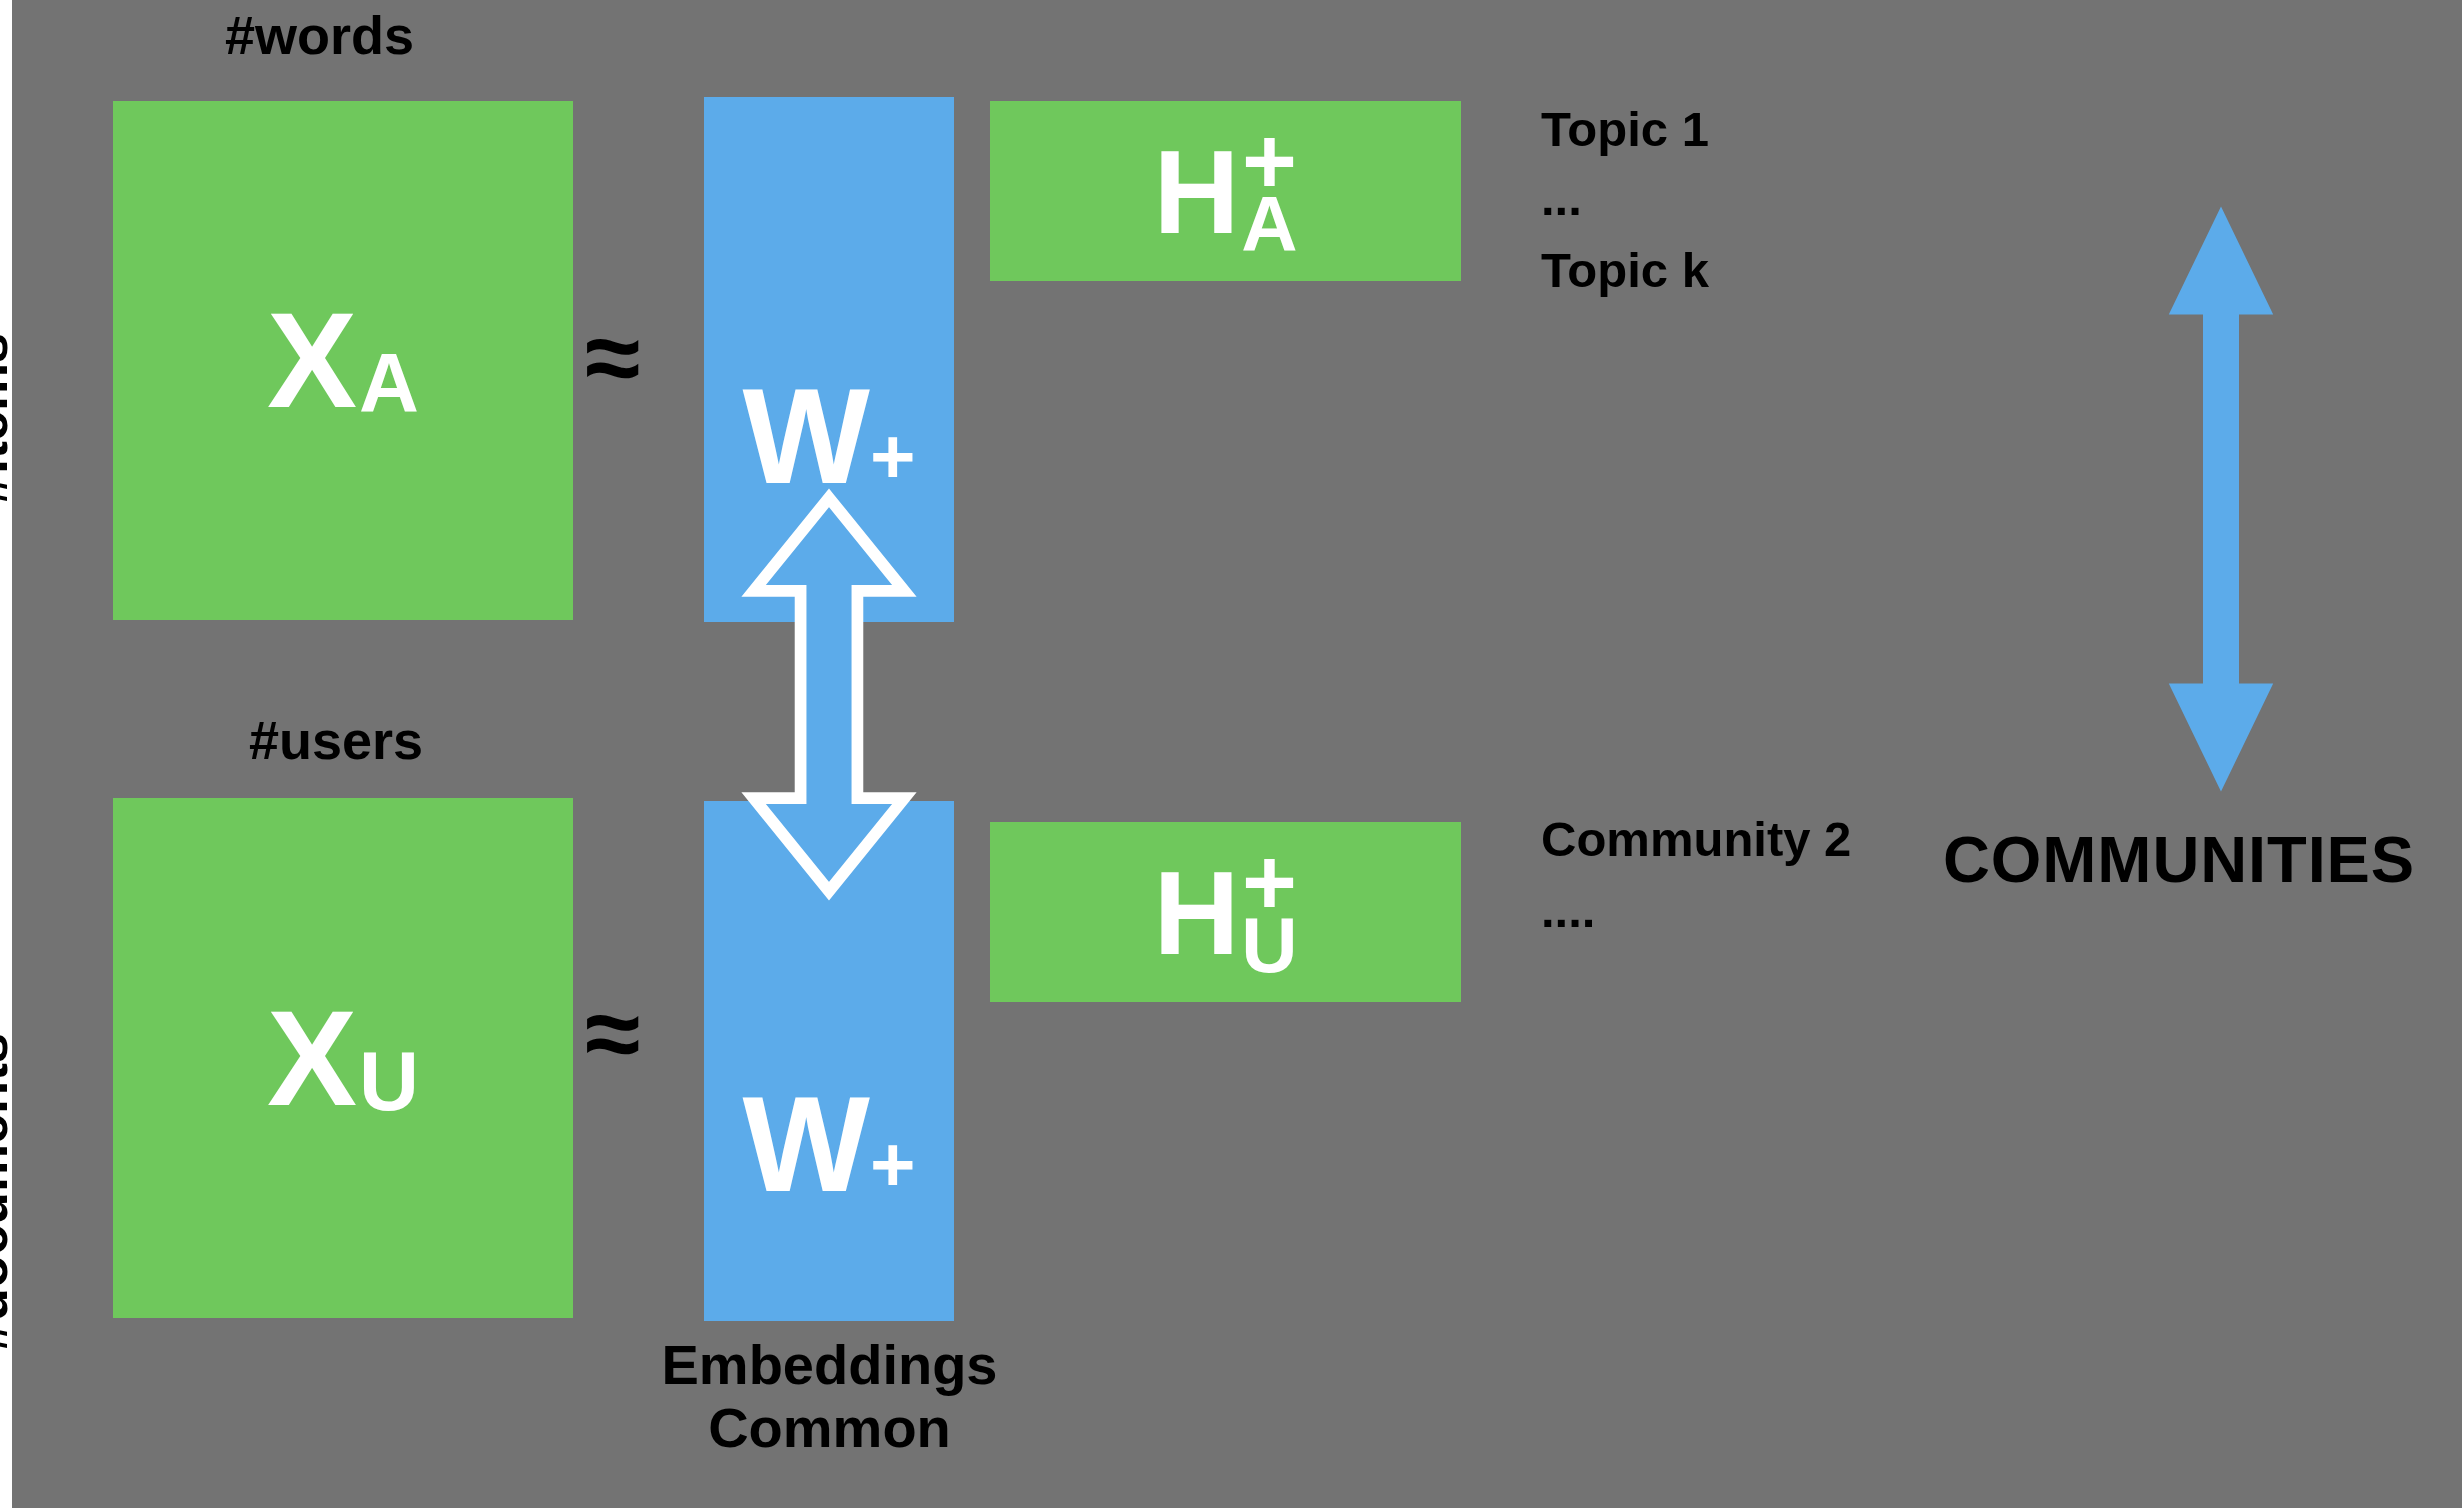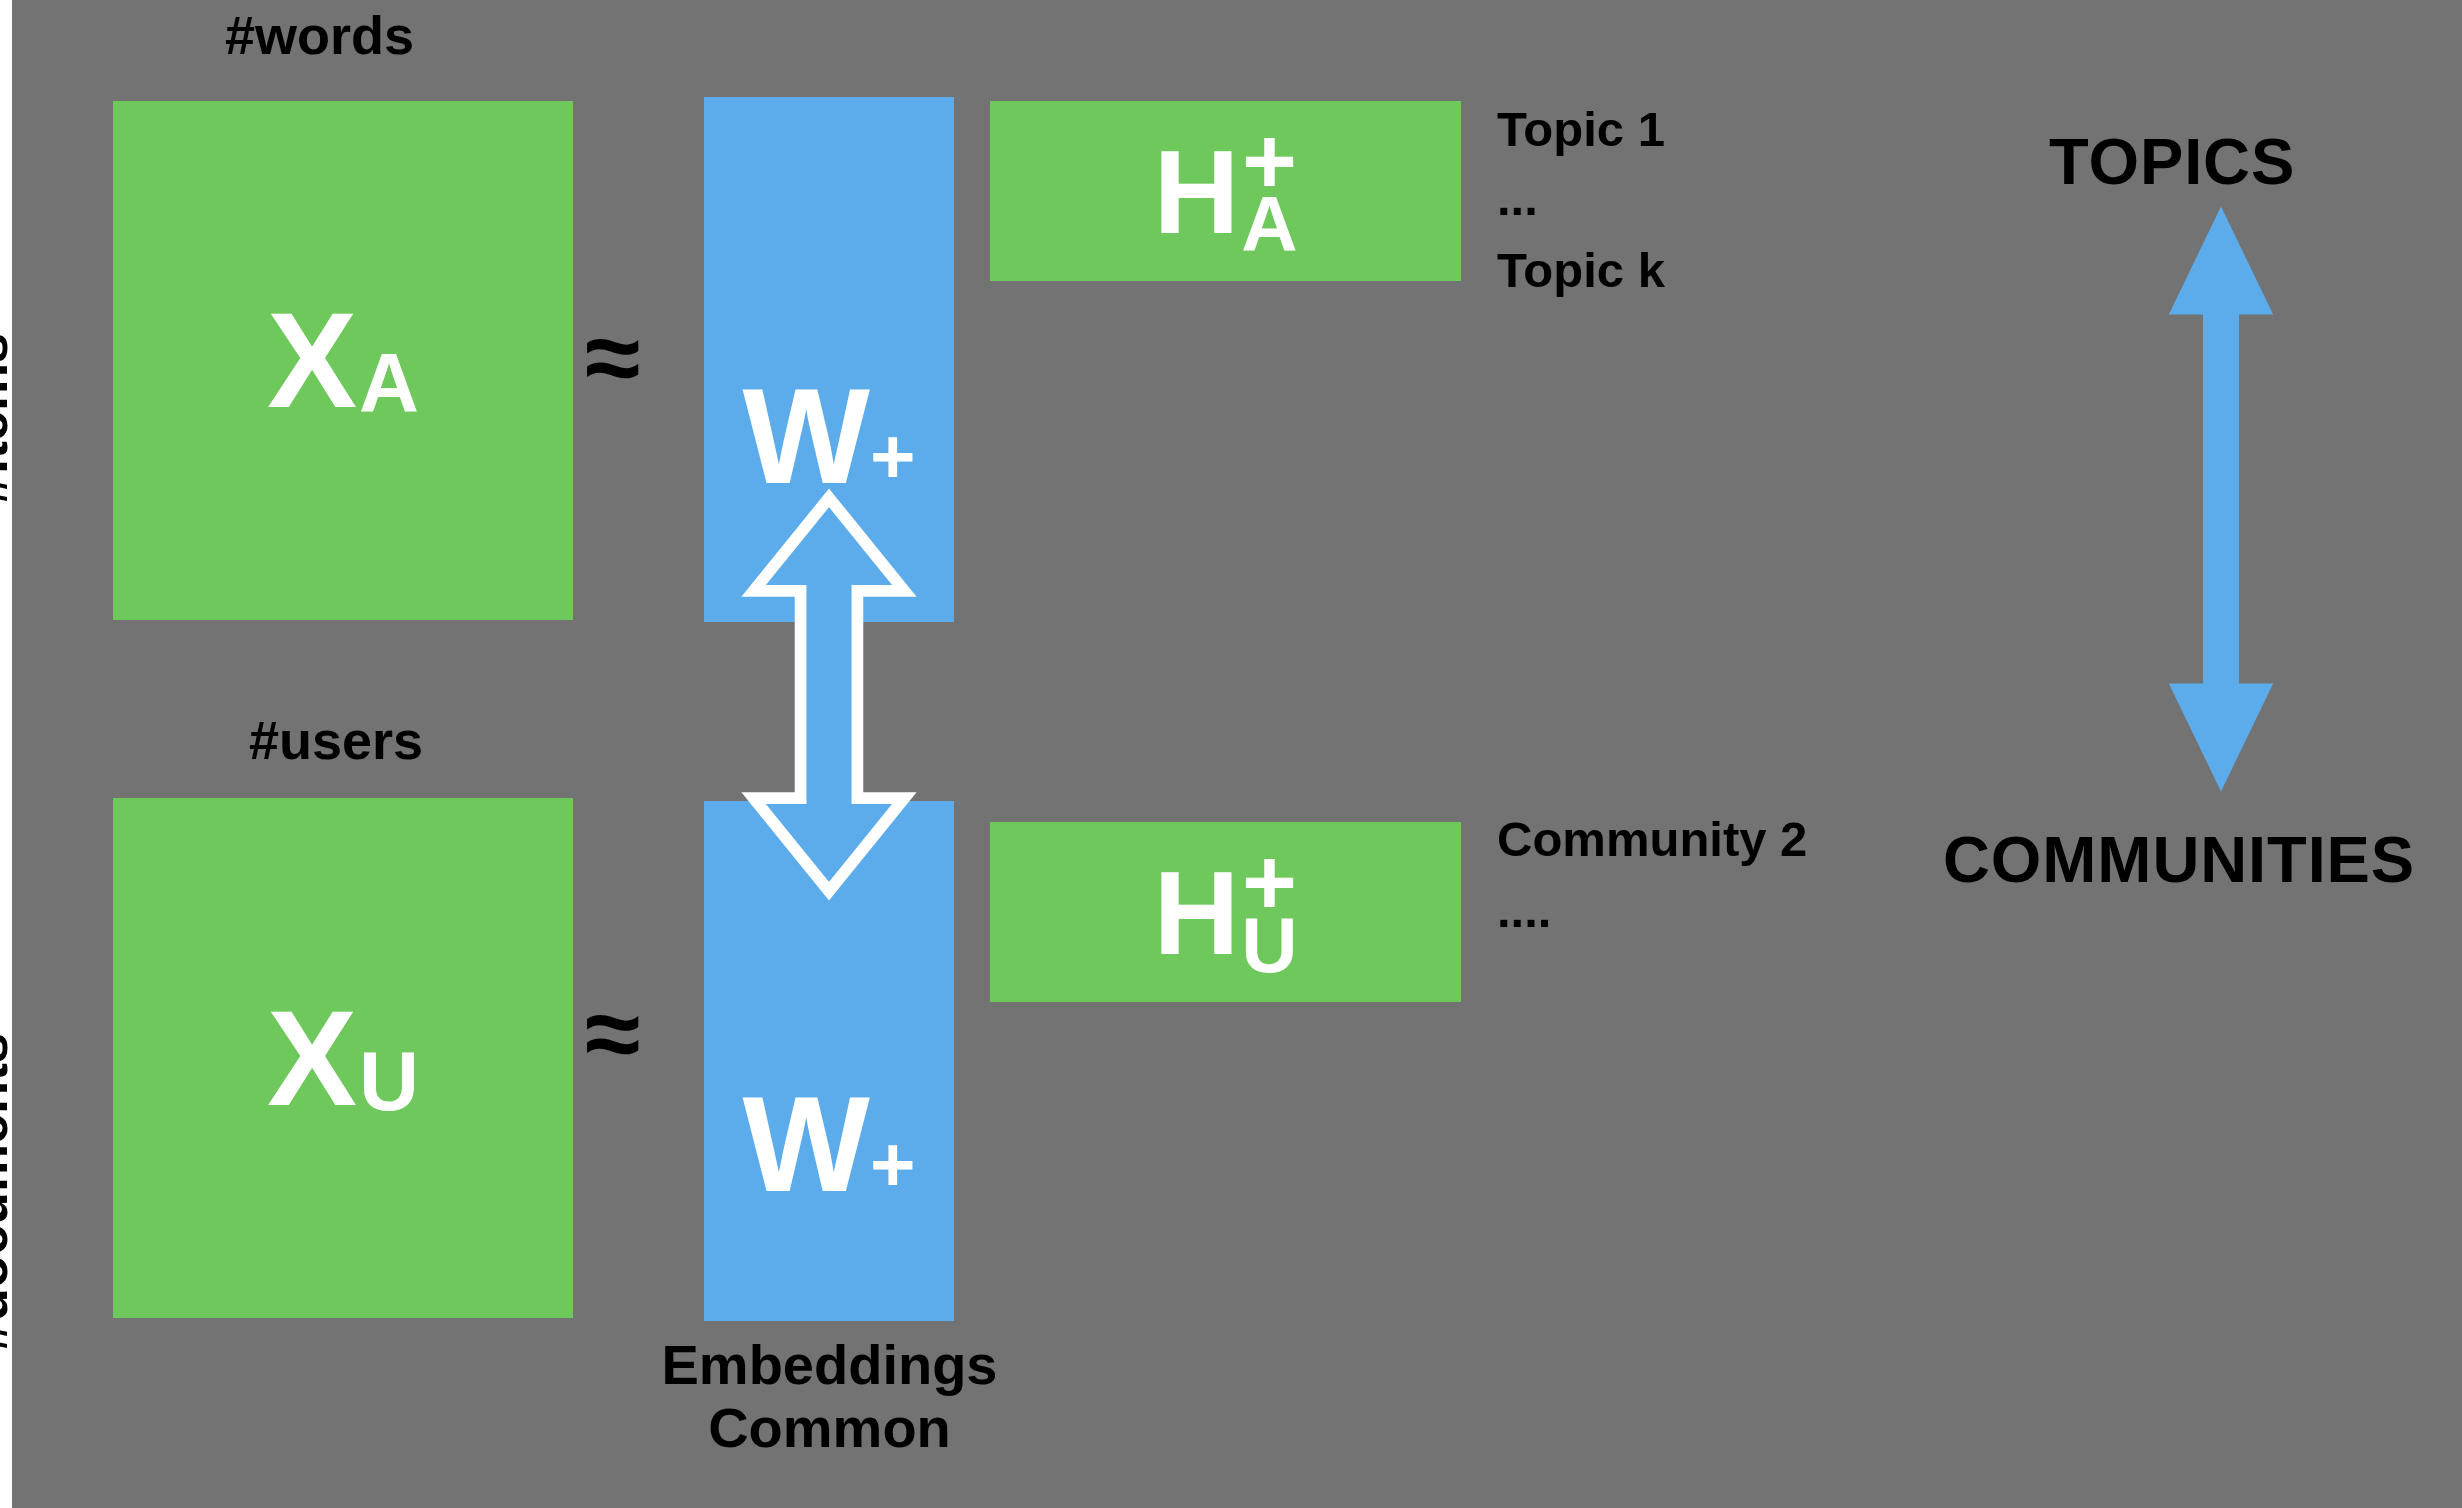--- a/index.html
+++ b/index.html
@@ -27,21 +27,21 @@
                  margin-left:1.8px;}
   .hlabel .sup{font-size:94px;line-height:0.62;font-weight:700;}
   .hlabel .sub{font-size:78px;line-height:0.8;margin-top:3.6px;}
 
   .txt{position:absolute;font-weight:700;white-space:nowrap;color:#000;}
   .axis-top{font-size:54px;}
   .axis-side{font-size:54px;transform-origin:left bottom;}
   .approx{position:absolute;font-size:101px;font-weight:700;color:#000;}
 
   .listtxt{position:absolute;font-weight:700;font-size:49px;
-           white-space:nowrap;color:#000;}
+           white-space:nowrap;color:#000;margin-left:44px;}
 
   .bigcap{position:absolute;font-weight:700;font-size:65px;
           letter-spacing:0.9px;white-space:nowrap;color:#000;}
 
   .caption{position:absolute;font-weight:700;font-size:56px;
            text-align:center;line-height:1.12;color:#000;}
 
   svg.arrow{position:absolute;overflow:visible;}
 </style>
 </head>
@@ -122,21 +122,20 @@
   </div>
 
   <div class="listtxt" style="left:1485px;top:811px;">Community 2</div>
   <div class="listtxt" style="left:1485px;top:882px;">....</div>
 
   <div class="caption" style="left:637px;top:1334px;width:361px;">
     <div>Embeddings</div>
     <div>Common</div>
   </div>
 
-  <div class="bigcap" style="left:2037px;top:124px;">TOPICS</div>
 
   <svg class="arrow" style="left:2155px;top:206px;width:108px;height:586px;" viewBox="0 0 120 650">
     <polygon points="60,0 118,120 80,120 80,530 118,530 60,650 2,530 40,530 40,120 2,120" fill="#5CABEA"></polygon>
   </svg>
 
   <div class="bigcap" style="left:1931px;top:822px;">COMMUNITIES</div>
 
 </div>
 
 

